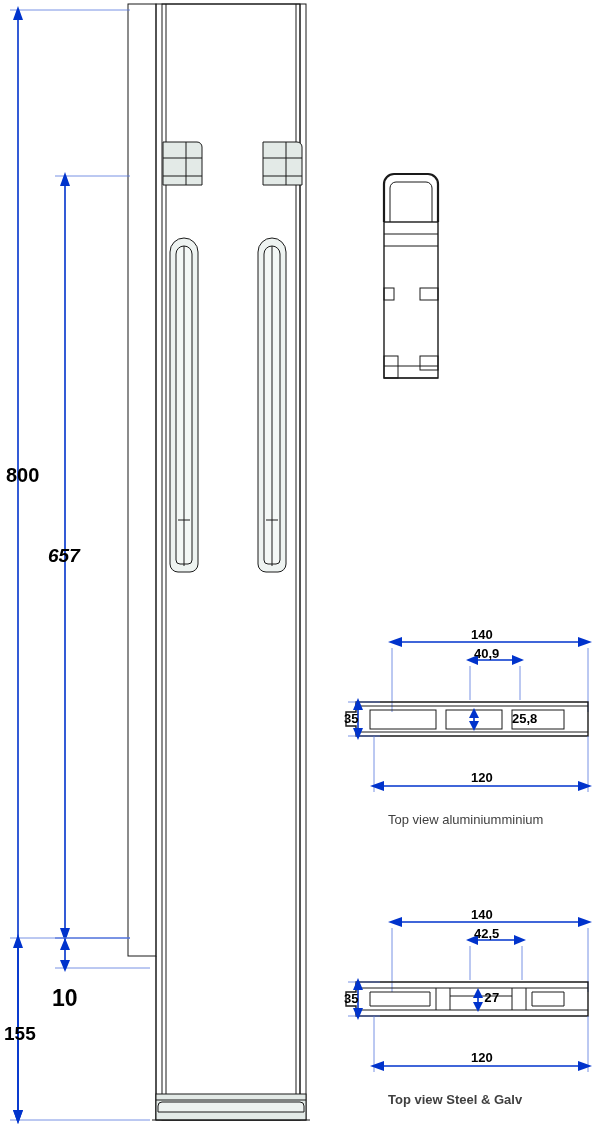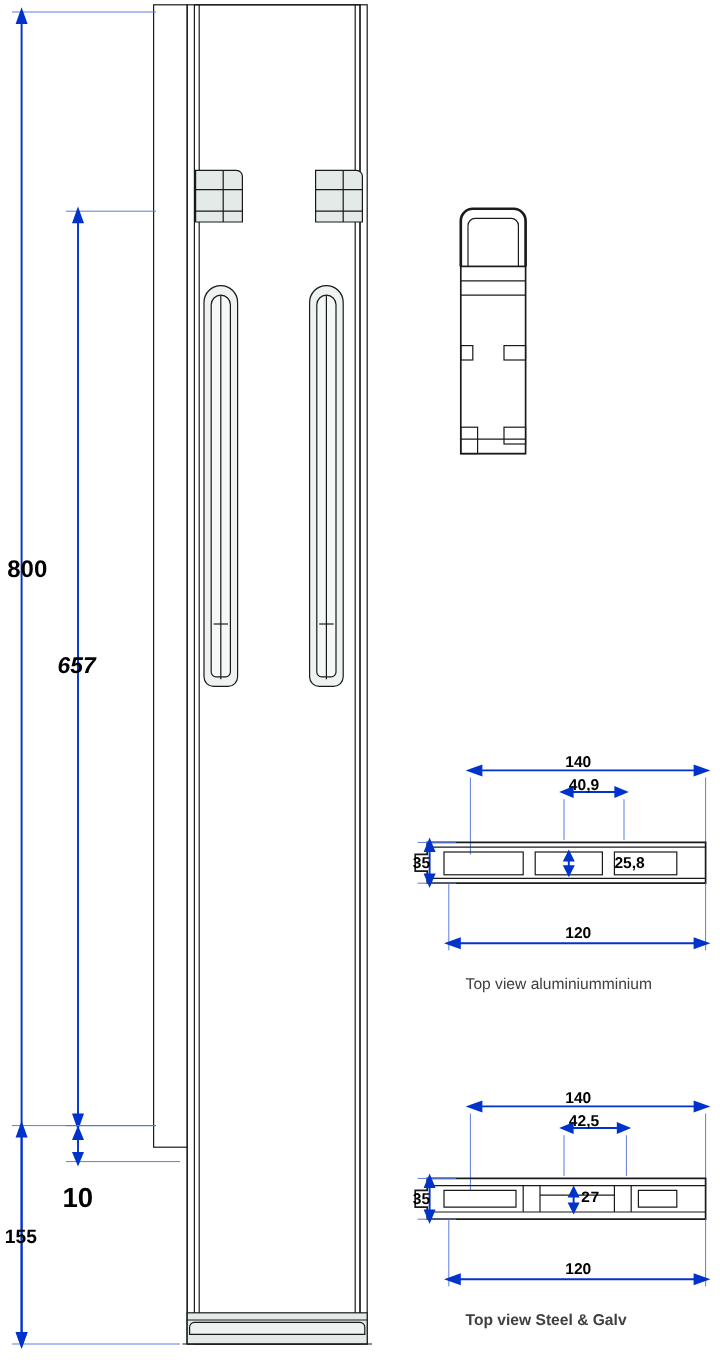--- a/index.html
+++ b/index.html
@@ -110,21 +110,21 @@
 
       <line class="extline" x1="10" y1="938" x2="130" y2="938"></line>
       <line class="dimline" x1="18" y1="944" x2="18" y2="1114"></line>
       <polygon class="arrow" points="18,934 13,948 23,948"></polygon>
       <polygon class="arrow" points="18,1124 13,1110 23,1110"></polygon>
     </svg>
 
     <div class="dim-label" style="left:6px; top:464px; font-size:20px;">800</div>
     <div class="dim-label" style="left:48px; top:545px; font-size:19px;font-style:italic;">657</div>
     <div class="dim-label" style="left:52px; top:985px; font-size:23px;">10</div>
-    <div class="dim-label" style="left:4px; top:1023px; font-size:16px;">155</div>
+    <div class="dim-label" style="left:4px; top:1023px; font-size:19px;">155</div>
   </div>
 
   <div class="abs" style="left:360px; top:160px; width:120px; height:240px;">
     <svg width="120" height="240" viewBox="0 0 120 240">
 
       <path d="M24 62 v-38 a10 10 0 0 1 10 -10 h34 a10 10 0 0 1 10 10 v38" fill="none" stroke="#1a1a1a" stroke-width="2.2"></path>
       <path d="M30 62 v-34 a6 6 0 0 1 6 -6 h30 a6 6 0 0 1 6 6 v34" fill="none" stroke="#1a1a1a" stroke-width="1"></path>
 
       <rect x="24" y="62" width="54" height="156" fill="#ffffff" class="stroke-med"></rect>
       <line x1="24" y1="74" x2="78" y2="74" class="stroke-thin"></line>

